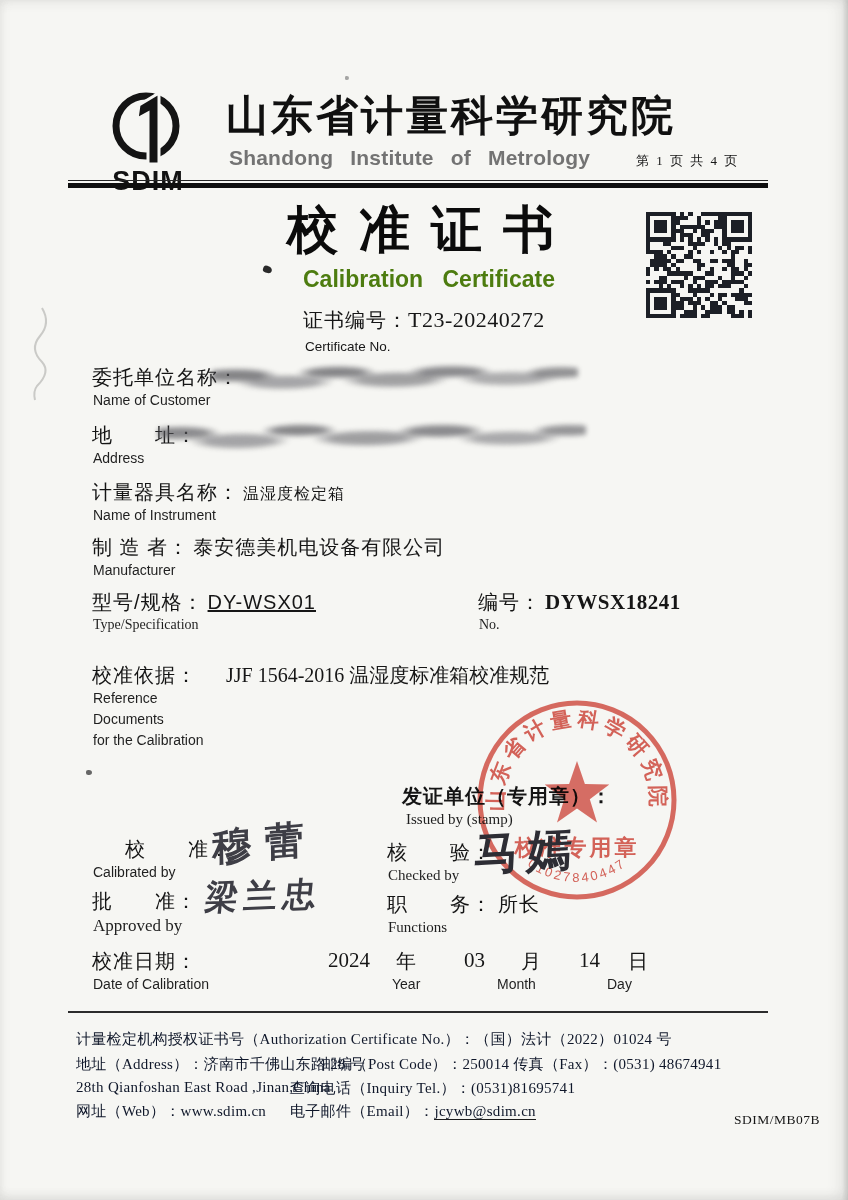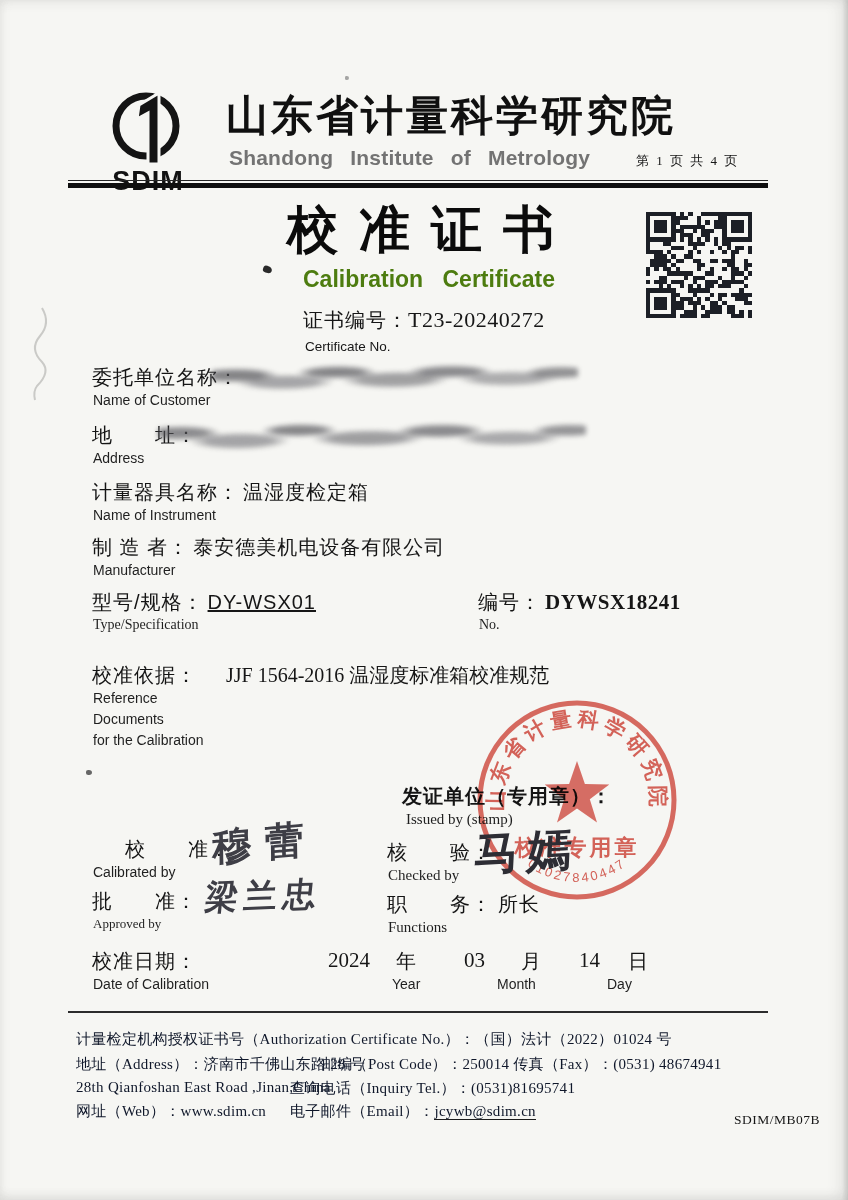--- a/index.html
+++ b/index.html
@@ -747,21 +747,21 @@
   <div class="abs lab" style="left:92px;top:364px;">委托单位名称：</div>
   <div class="abs redact r1"></div>
   <div class="abs sub sans" style="left:93px;top:392px;">Name of Customer</div>
 
   <div class="abs lab" style="left:92px;top:422px;">地　　址：</div>
   <div class="abs redact r2"></div>
   <div class="abs sub sans" style="left:93px;top:450px;">Address</div>
 
   <div class="abs" style="left:92px;top:479px;">
     <span class="lab" style="position:static;">计量器具名称：</span>
-    <span class="val-cn" style="font-size:20px;">温湿度检定箱</span>
+    <span class="val-cn" style="font-size:16px;">温湿度检定箱</span>
   </div>
   <div class="abs sub sans" style="left:93px;top:507px;">Name of Instrument</div>
 
   <div class="abs" style="left:92px;top:534px;">
     <span class="lab" style="position:static;">制 造 者：</span>
     <span class="val-cn" style="font-size:20px;">泰安德美机电设备有限公司</span>
   </div>
   <div class="abs sub sans" style="left:93px;top:562px;">Manufacturer</div>
 
   <div class="abs" style="left:92px;top:589px;">
@@ -802,21 +802,21 @@
 
   <div class="abs lab" style="left:92px;top:836px;margin-left:33px;">校　　准：</div>
   <div class="abs sub sans" style="left:93px;top:864px;">Calibrated by</div>
   <div class="abs sig s1">穆蕾</div>
 
   <div class="abs lab" style="left:387px;top:839px;">核　　验：</div>
   <div class="abs sub serif" style="left:388px;top:867px;font-size:15px;">Checked by</div>
   <div class="abs sig s2">马嫣</div>
 
   <div class="abs lab" style="left:92px;top:888px;">批　　准：</div>
-  <div class="abs sub serif" style="left:93px;top:916px;font-size:13px;text-align:right;">Approved by</div>
+  <div class="abs sub serif" style="left:93px;top:916px;font-size:17px;text-align:right;">Approved by</div>
   <div class="abs sig s3">梁兰忠</div>
 
   <div class="abs lab" style="left:387px;top:891px;">职　　务：</div>
   <div class="abs val-cn" style="left:498px;top:891px;font-size:20px;">所长</div>
   <div class="abs sub serif" style="left:388px;top:919px;font-size:15px;">Functions</div>
 
   <div class="abs lab" style="left:92px;top:948px;">校准日期：</div>
   <div class="abs sub sans" style="left:93px;top:976px;">Date of Calibration</div>
   <div class="abs val-serif" style="left:328px;top:948px;font-size:21px;">2024</div>
   <div class="abs lab" style="left:396px;top:948px;">年</div>

